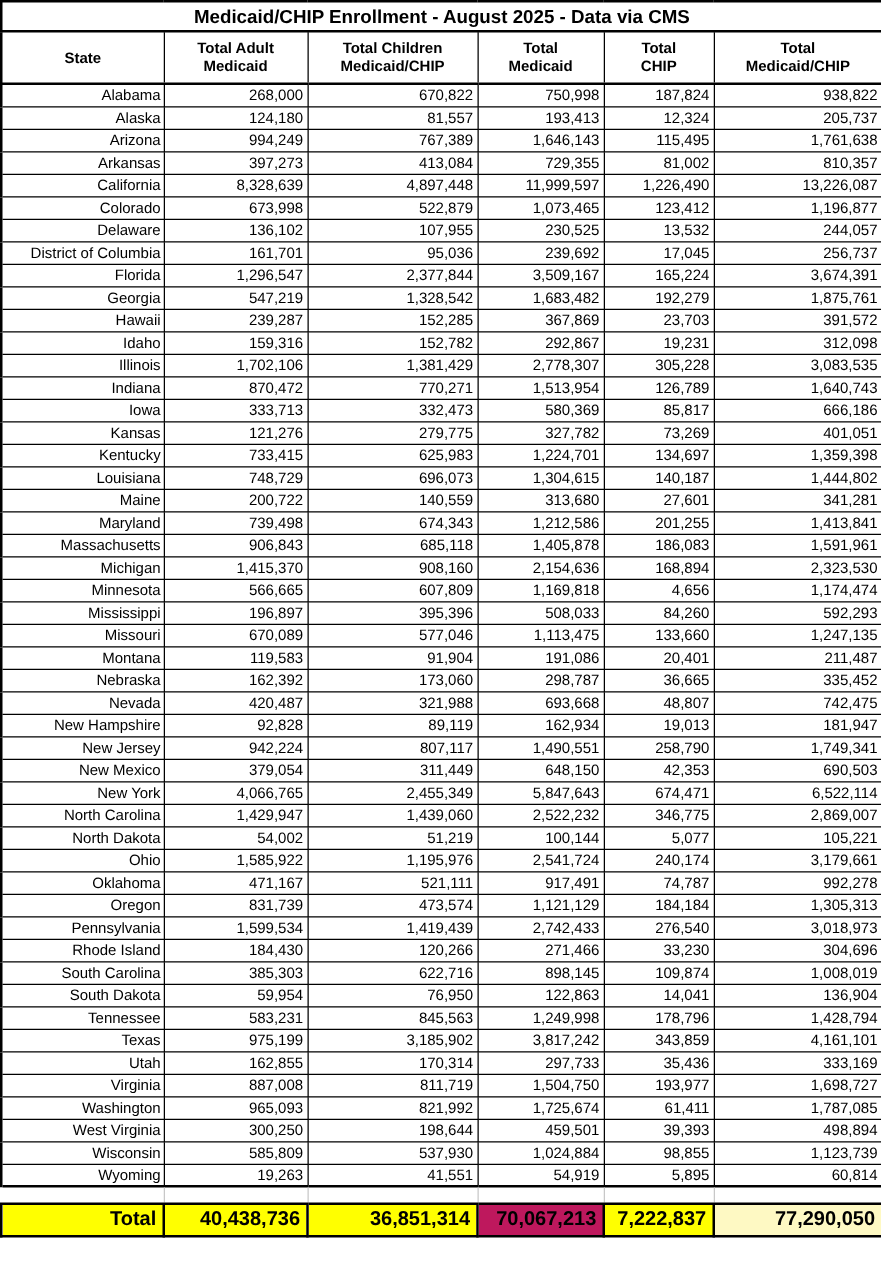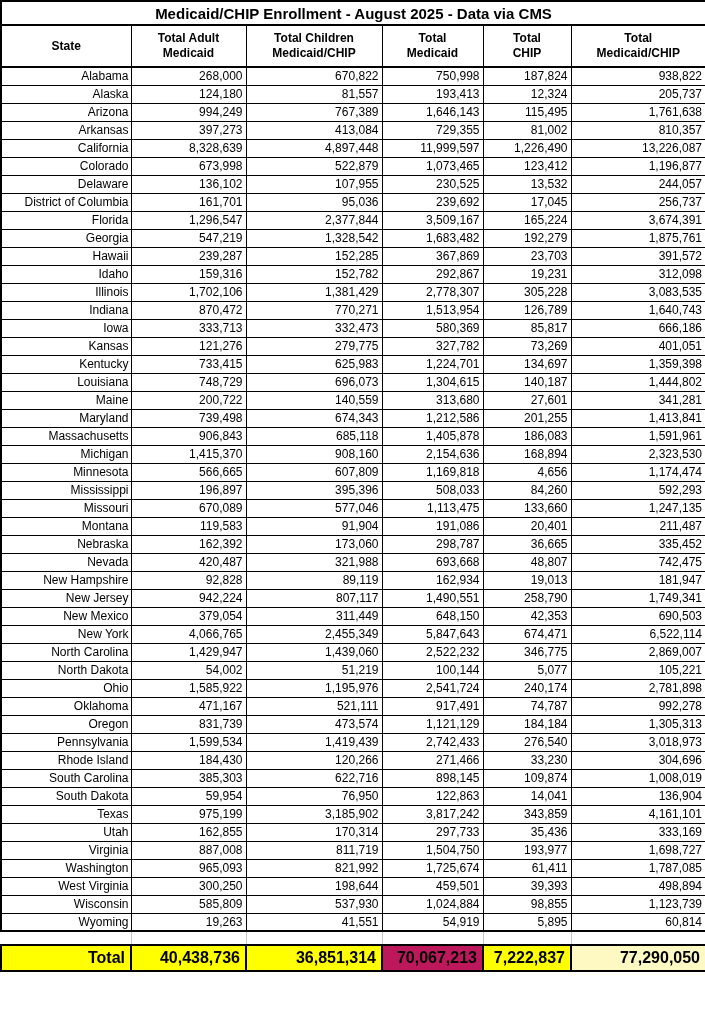--- a/index.html
+++ b/index.html
@@ -389,21 +389,21 @@
           <td class="num">100,144</td>
           <td class="num">5,077</td>
           <td class="num">105,221</td>
         </tr>
         <tr>
           <td class="state">Ohio</td>
           <td class="num">1,585,922</td>
           <td class="num">1,195,976</td>
           <td class="num">2,541,724</td>
           <td class="num">240,174</td>
-          <td class="num">2,781,898</td>
+          <td class="num">3,179,661</td>
         </tr>
         <tr>
           <td class="state">Oklahoma</td>
           <td class="num">471,167</td>
           <td class="num">521,111</td>
           <td class="num">917,491</td>
           <td class="num">74,787</td>
           <td class="num">992,278</td>
         </tr>
         <tr>
@@ -438,20 +438,28 @@
           <td class="num">109,874</td>
           <td class="num">1,008,019</td>
         </tr>
         <tr>
           <td class="state">South Dakota</td>
           <td class="num">59,954</td>
           <td class="num">76,950</td>
           <td class="num">122,863</td>
           <td class="num">14,041</td>
           <td class="num">136,904</td>
+        </tr>
+        <tr>
+          <td class="state">Tennessee</td>
+          <td class="num">583,231</td>
+          <td class="num">845,563</td>
+          <td class="num">1,249,998</td>
+          <td class="num">178,796</td>
+          <td class="num">1,428,794</td>
         </tr>
         <tr>
           <td class="state">Texas</td>
           <td class="num">975,199</td>
           <td class="num">3,185,902</td>
           <td class="num">3,817,242</td>
           <td class="num">343,859</td>
           <td class="num">4,161,101</td>
         </tr>
         <tr>

